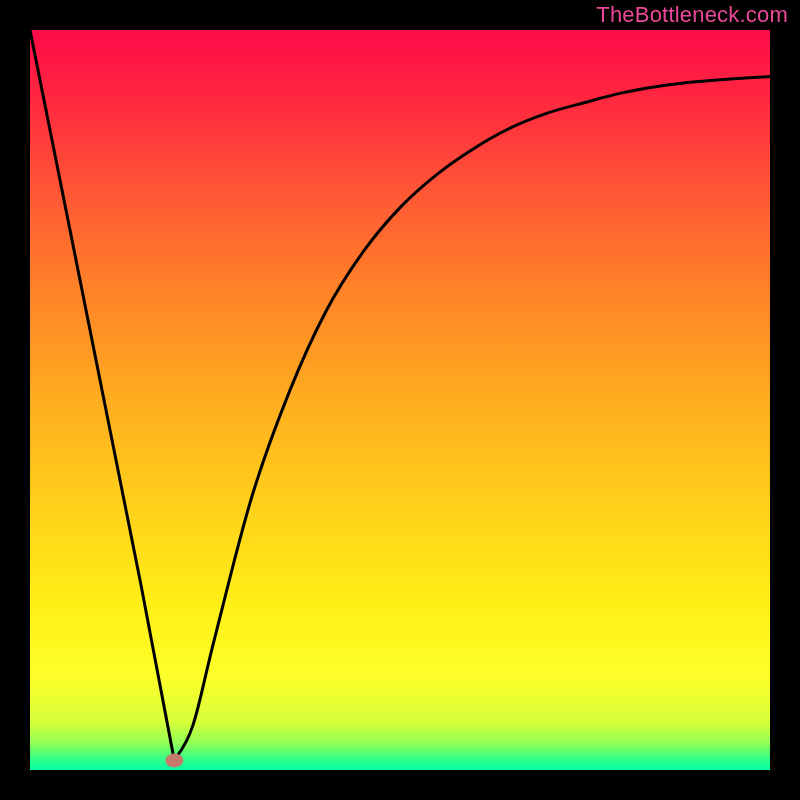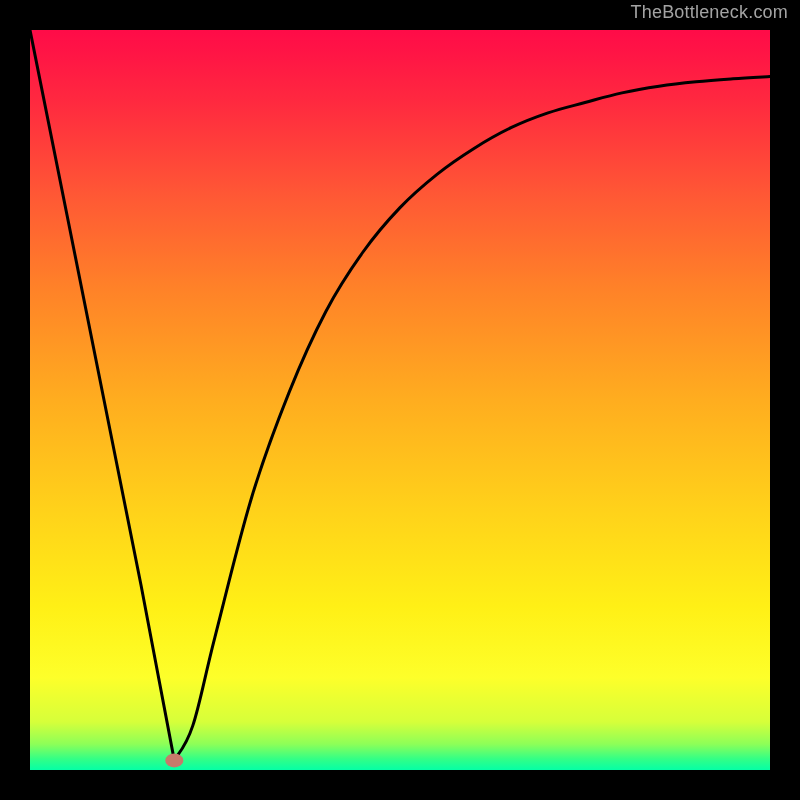--- a/index.html
+++ b/index.html
@@ -14,22 +14,22 @@
   .frame {
     position: relative;
     width: 800px;
     height: 800px;
     background: #000;
   }
   .watermark {
     position: absolute;
     top: 2px;
     right: 12px;
-    color: #a3a3a3;
-    font-size: 18px;
+    color: #ec4899;
+    font-size: 22px;
     font-weight: 500;
     letter-spacing: 0.2px;
     z-index: 10;
   }
   .plot {
     position: absolute;
     left: 30px;
     top: 30px;
     width: 740px;
     height: 740px;

